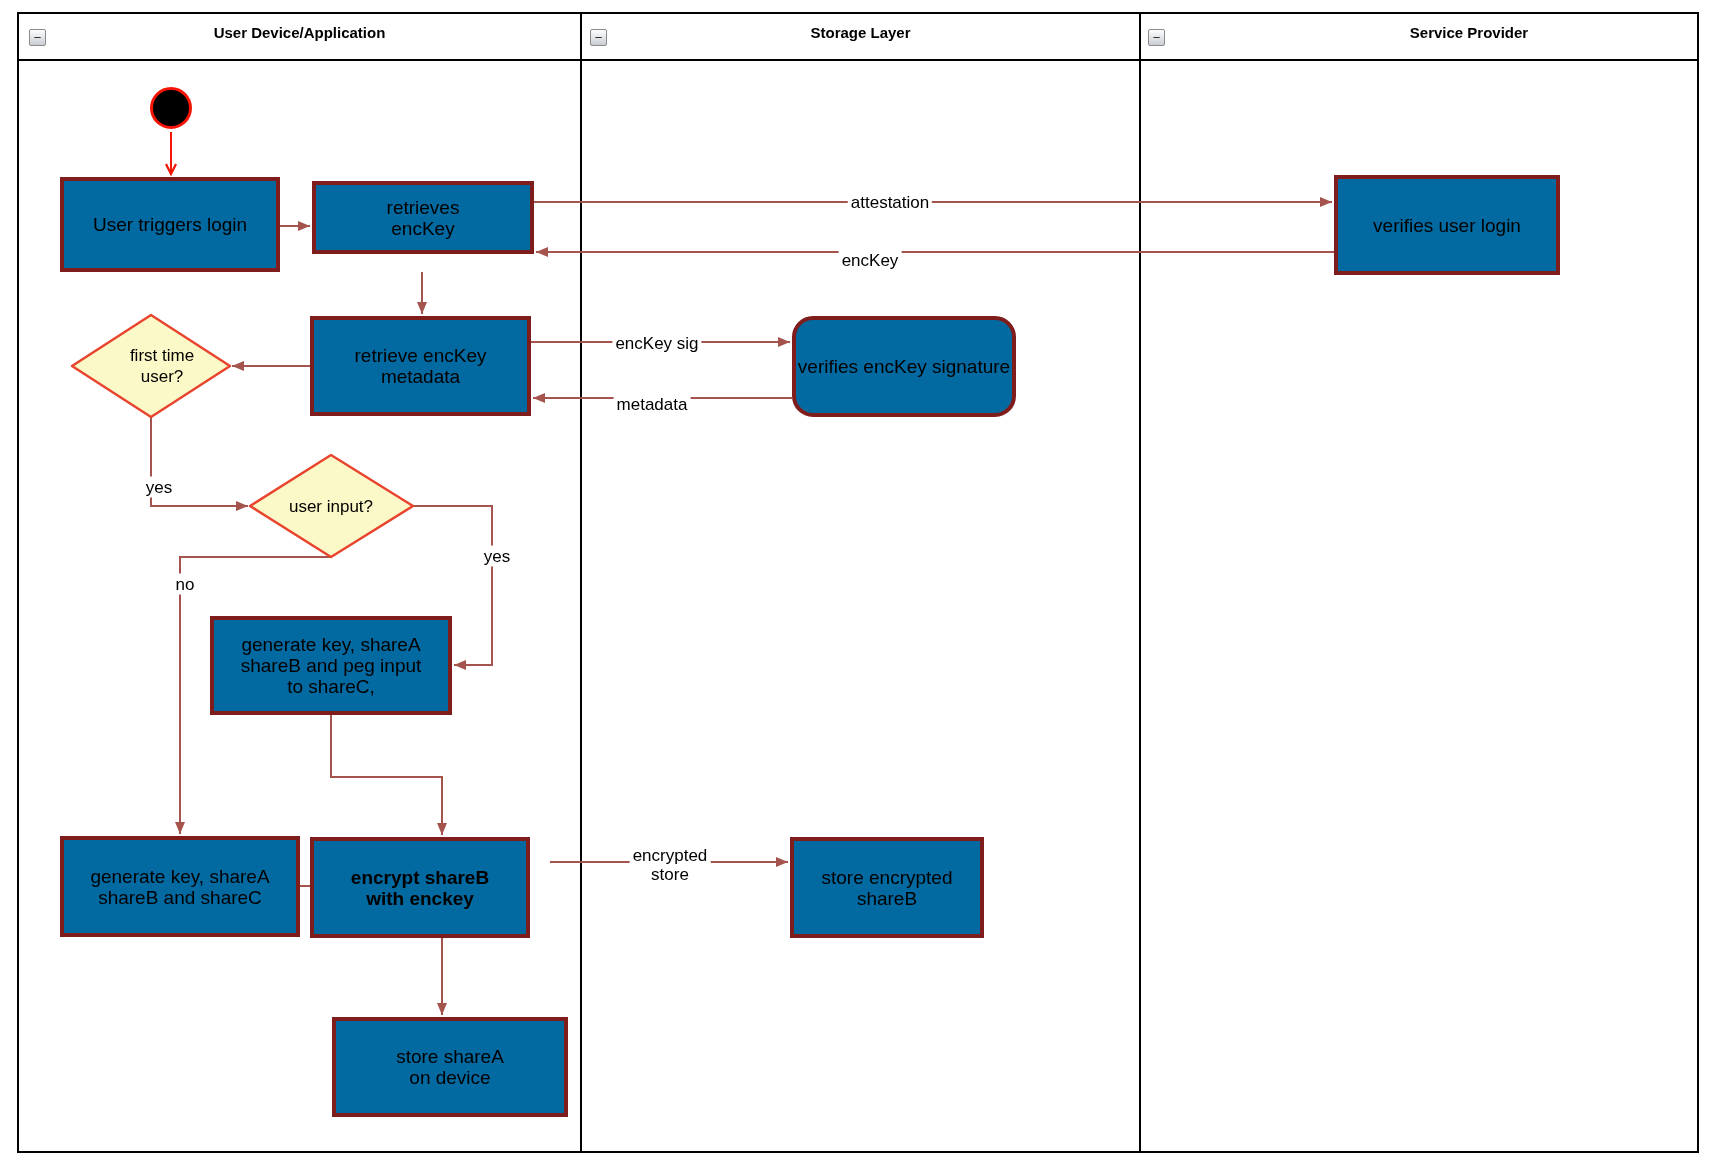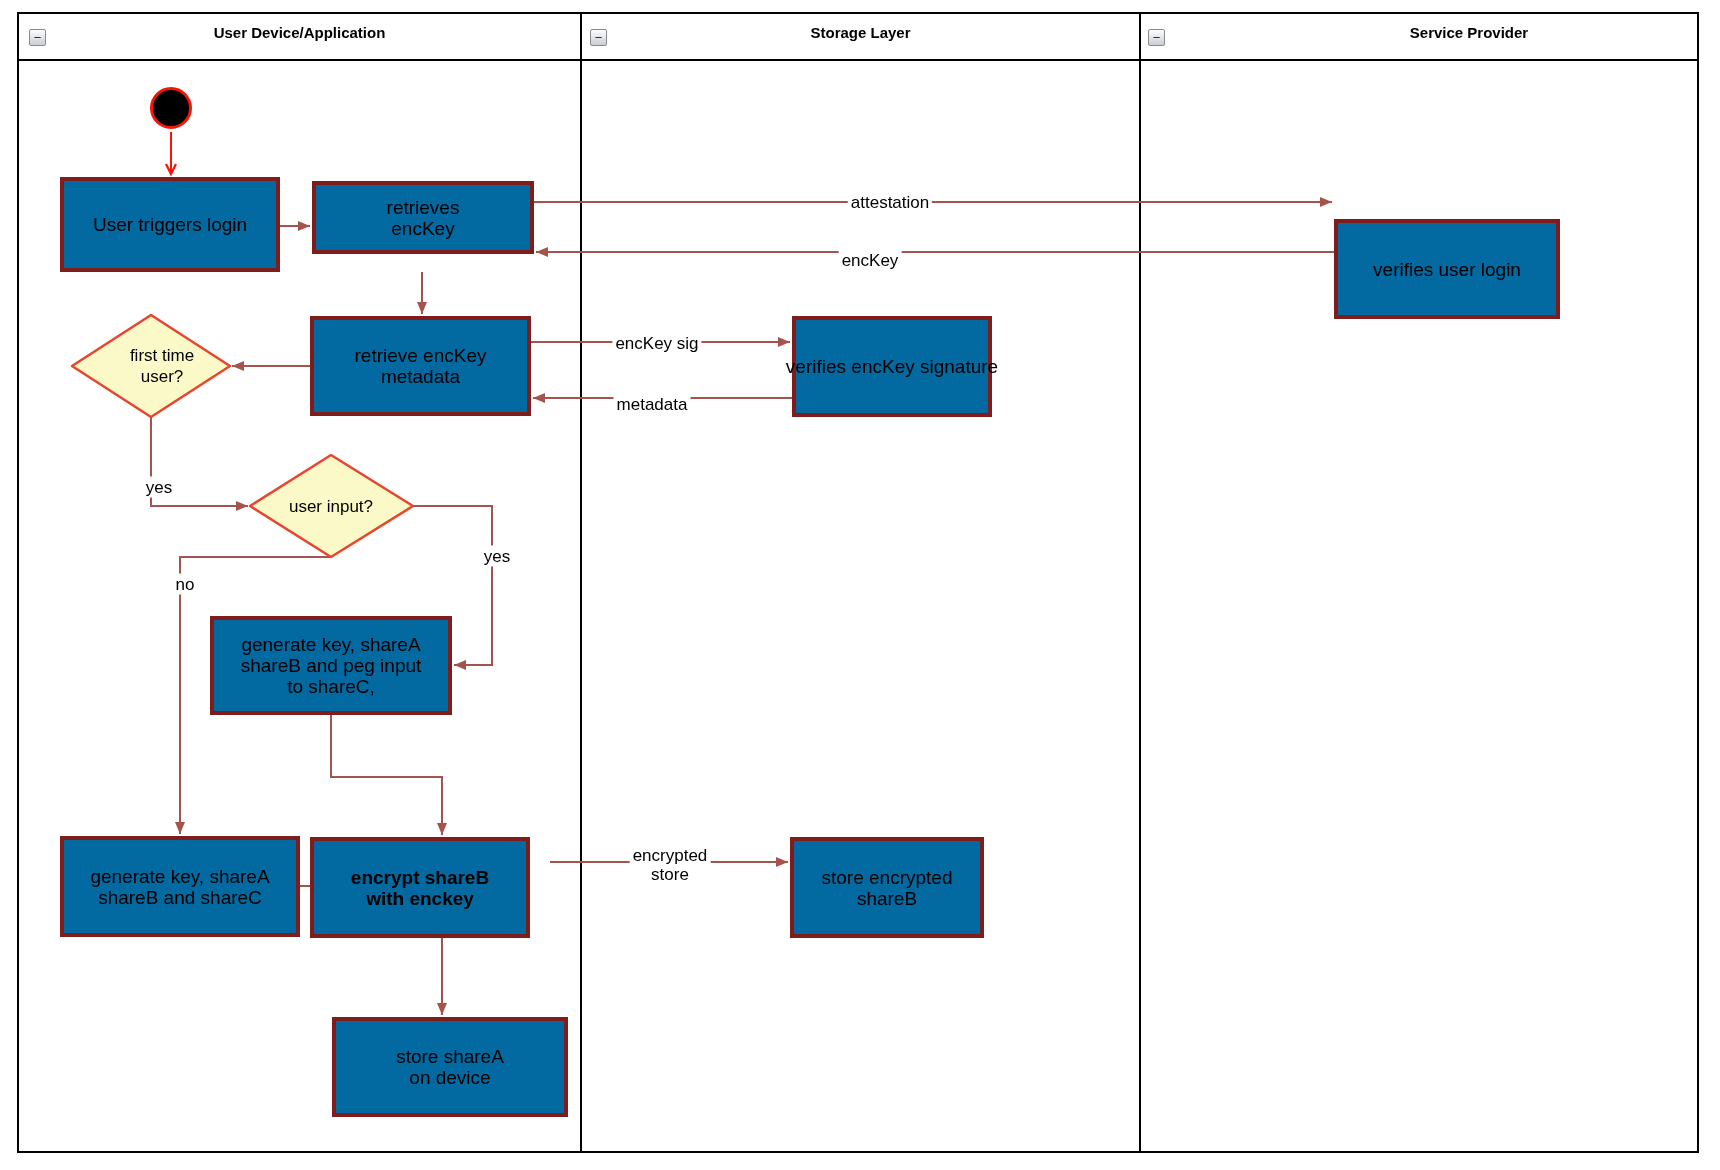--- a/index.html
+++ b/index.html
@@ -113,26 +113,26 @@
 
   <div class="node" style="left:60px;top:836px;width:240px;height:101px;">generate key, shareA
 shareB and shareC</div>
 
   <div class="node" style="left:310px;top:837px;width:220px;height:101px;font-weight:bold;">encrypt shareB
 with enckey</div>
 
   <div class="node" style="left:332px;top:1017px;width:236px;height:100px;">store shareA
 on device</div>
 
-  <div class="node nowrap" style="left:792px;top:316px;width:200px;height:101px;">verifies encKey signature</div>
+  <div class="node nowrap" style="left:792px;top:316px;width:224px;height:101px;border-radius:21px;">verifies encKey signature</div>
 
   <div class="node" style="left:790px;top:837px;width:194px;height:101px;">store encrypted
 shareB</div>
 
-  <div class="node" style="left:1334px;top:175px;width:226px;height:100px;margin-top:44px;">verifies user login</div>
+  <div class="node" style="left:1334px;top:175px;width:226px;height:100px;">verifies user login</div>
 
   <div class="diamond-text" style="left:162px;top:366px;width:150px;">first time
 user?</div>
   <div class="diamond-text" style="left:331px;top:506px;width:150px;">user input?</div>
 
   <div class="edge-label" style="left:890px;top:202px;">attestation</div>
   <div class="edge-label" style="left:870px;top:260px;">encKey</div>
   <div class="edge-label" style="left:657px;top:343px;">encKey sig</div>
   <div class="edge-label" style="left:652px;top:404px;">metadata</div>
   <div class="edge-label" style="left:670px;top:865px;">encrypted

